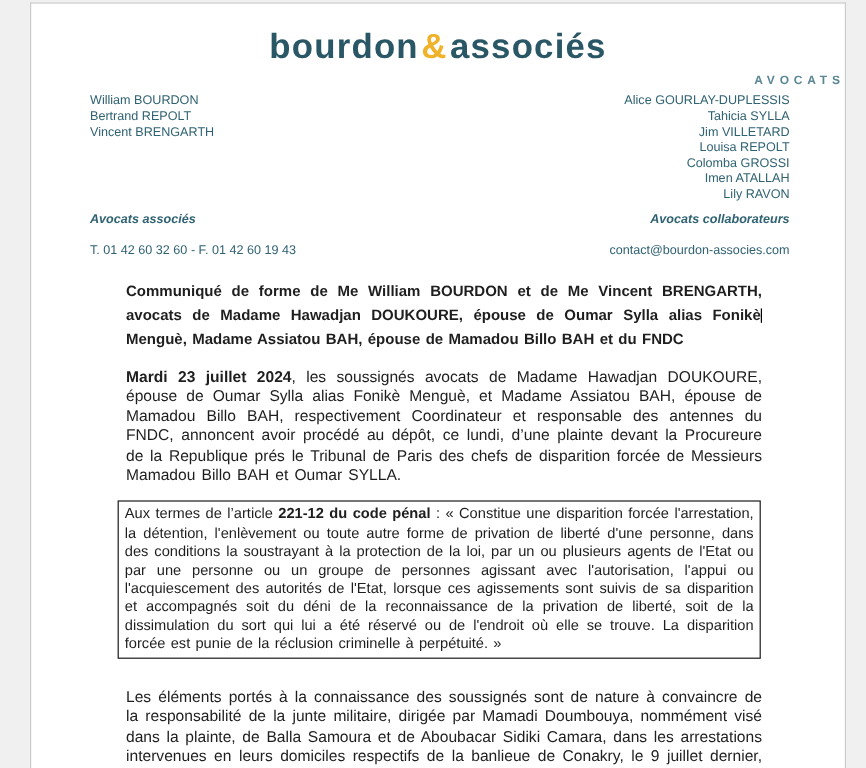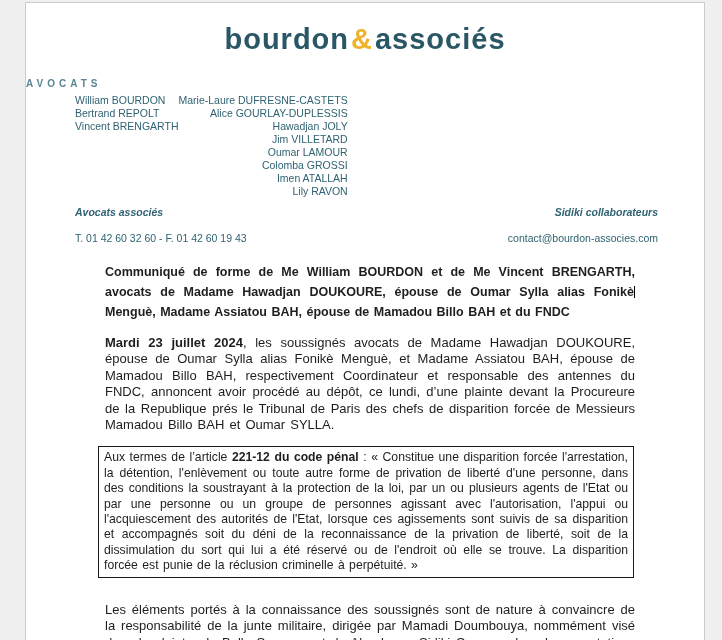--- a/index.html
+++ b/index.html
@@ -15,25 +15,25 @@
     box-sizing:border-box;overflow:hidden;
   }
   
   .logo{
     margin-top:20px;text-align:center;
     font-size:29px;font-weight:bold;letter-spacing:1px;
     color:#2a5766;
   }
   .logo .amp{color:#f0b229;padding:0 2px;}
   .subtitle{
-    margin-top:22px;text-align:left;
+    margin-top:6px;text-align:right;
     font-size:10px;letter-spacing:4px;color:#5b8694;font-weight:bold;
   }
   .names-row{
-    display:flex;
+    display:flex;justify-content:space-between;
     padding:5px 46px 0 49px;
   }
   .names-col{font-size:10.5px;line-height:13px;color:#2f6272;}
   .names-col.right{text-align:right;}
   .labels-row{
     display:flex;justify-content:space-between;
     padding:8px 46px 0 49px;
     font-size:10.5px;font-style:italic;font-weight:bold;color:#2f6272;align-items:flex-end;
   }
   .contact-row{
@@ -75,34 +75,33 @@
   </div>
   <div class="subtitle">AVOCATS</div>
 
   <div class="names-row">
     <div class="names-col left">
       <div>William BOURDON</div>
       <div>Bertrand REPOLT</div>
       <div>Vincent BRENGARTH</div>
     </div>
     <div class="names-col right">
-      <div>Marie-Laure DUFRESNE-CASTETS</div>
       <div>Alice GOURLAY-DUPLESSIS</div>
-      <div>Hawadjan JOLY</div>
+      <div>Tahicia SYLLA</div>
       <div>Jim VILLETARD</div>
-      <div>Oumar LAMOUR</div>
+      <div>Louisa REPOLT</div>
       <div>Colomba GROSSI</div>
       <div>Imen ATALLAH</div>
       <div>Lily RAVON</div>
     </div>
   </div>
 
   <div class="labels-row">
     <span>Avocats associés</span>
-    <span>Sidiki collaborateurs</span>
+    <span>Avocats collaborateurs</span>
   </div>
 
   <div class="contact-row">
     <span>T. 01 42 60 32 60 - F. 01 42 60 19 43</span>
     <span>contact@bourdon-associes.com</span>
   </div>
 
   <div class="doc">
 
     <p class="para-communique"><span>Communiqué de forme de Me William BOURDON et de Me Vincent BRENGARTH, avocats de Madame Hawadjan DOUKOURE, épouse de Oumar Sylla alias Fonikè</span><span class="cursor"></span><span>Menguè, Madame  Assiatou BAH, épouse de Mamadou Billo BAH et du FNDC</span></p>

